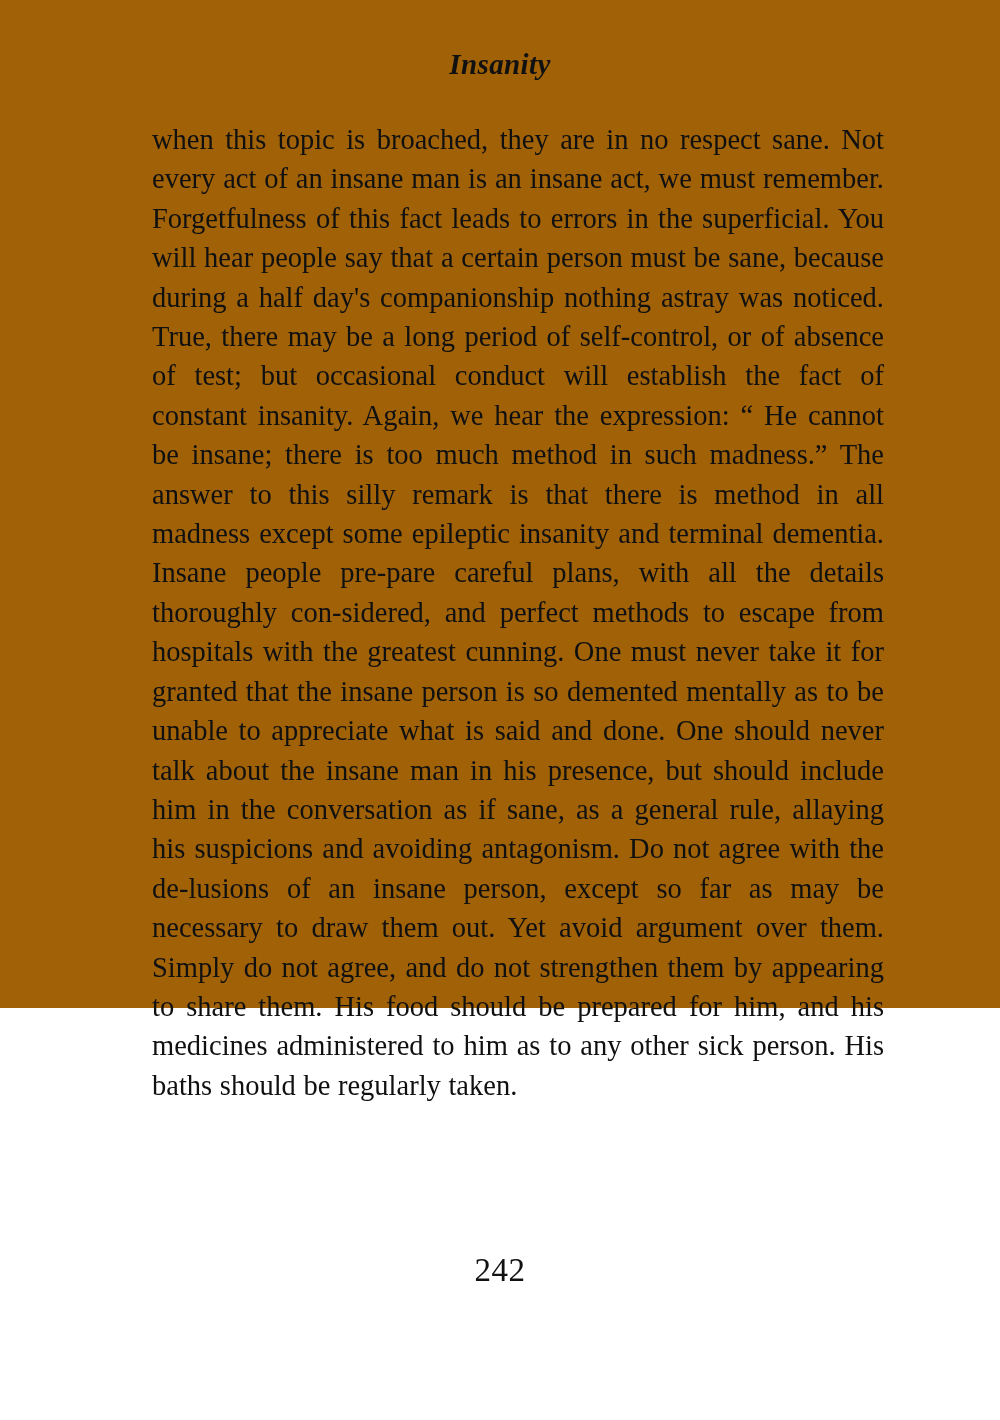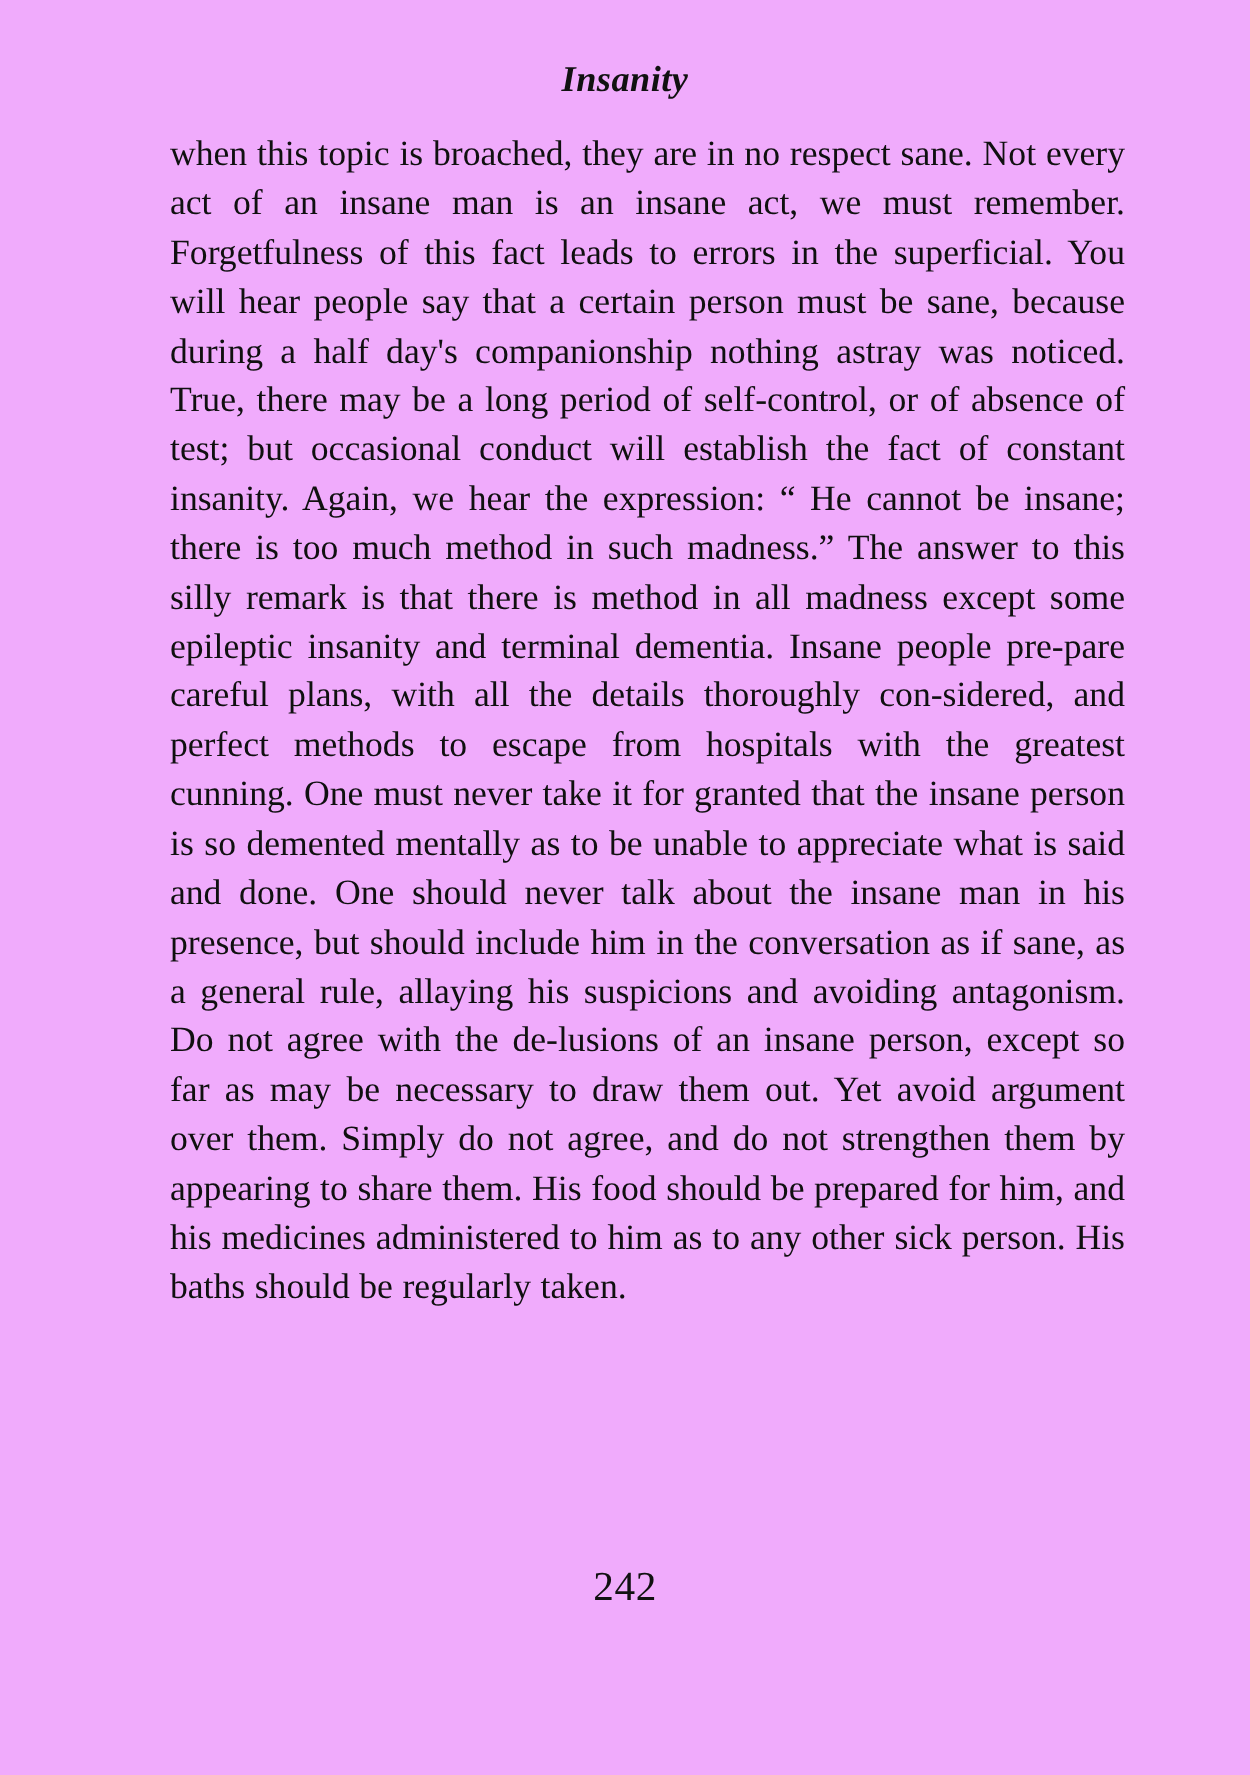--- a/index.html
+++ b/index.html
@@ -10,22 +10,22 @@
     width: 1000px;
     height: 1420px;
     background: #ffffff;
     font-family: "Liberation Serif", serif;
     color: #0d0d0d;
     overflow: hidden;
   }
   .page {
     position: relative;
     width: 1000px;
-    height: 1420px;
-    background: #f0abfc;
+    height: 1008px;
+    background: #a16207;
   }
   .running-head {
     position: absolute;
     top: 48px;
     left: 0;
     width: 1000px;
     text-align: center;
     font-style: italic;
     font-weight: bold;
     font-size: 29px;
@@ -39,21 +39,21 @@
     width: 764px;
     text-align: justify;
     text-justify: inter-word;
     font-size: 28.5px;
     line-height: 39.4px;
     color: #101010;
     hyphens: none;
     word-spacing: 0.5px;
   }
   .body-text p {
-    margin: 0;
+    margin: 16px;
     text-indent: 0;
   }
   .folio {
     position: absolute;
     top: 1252px;
     left: 0;
     width: 1000px;
     text-align: center;
     font-size: 33px;
     color: #111;

